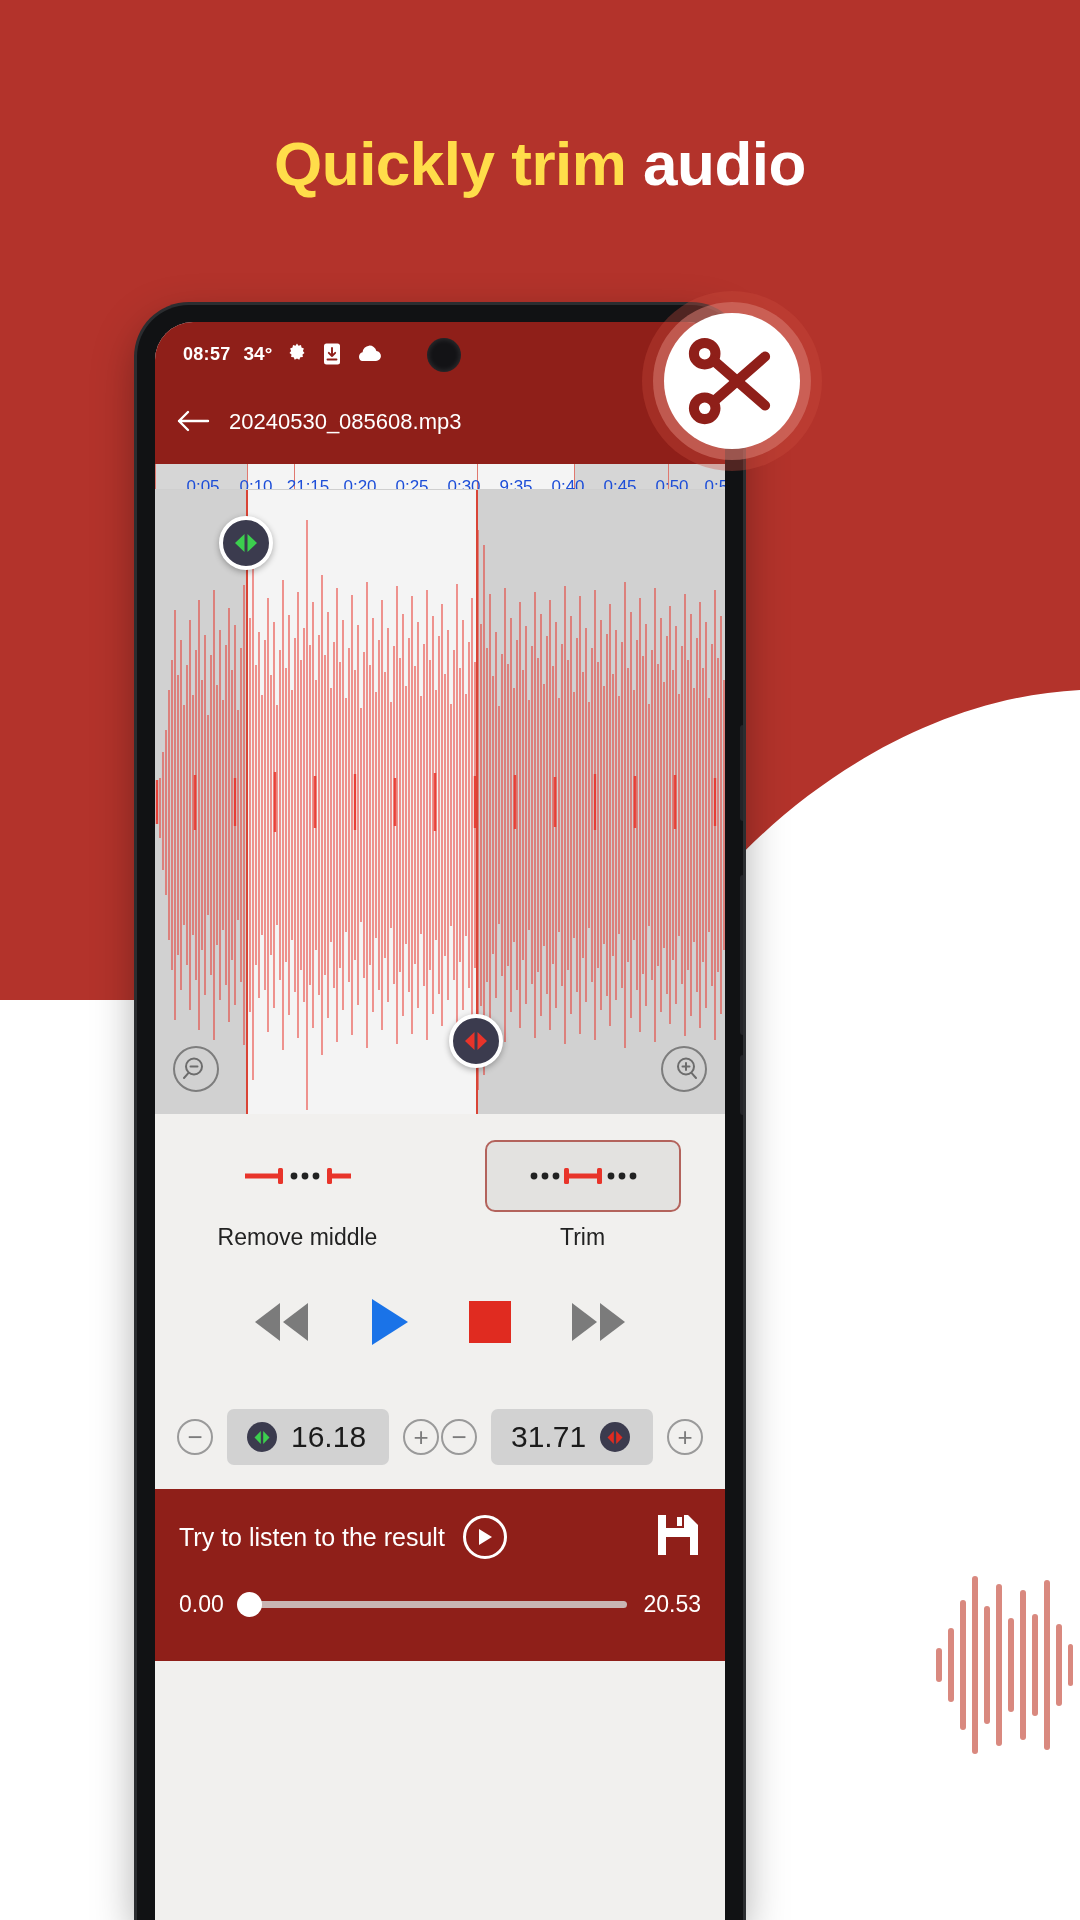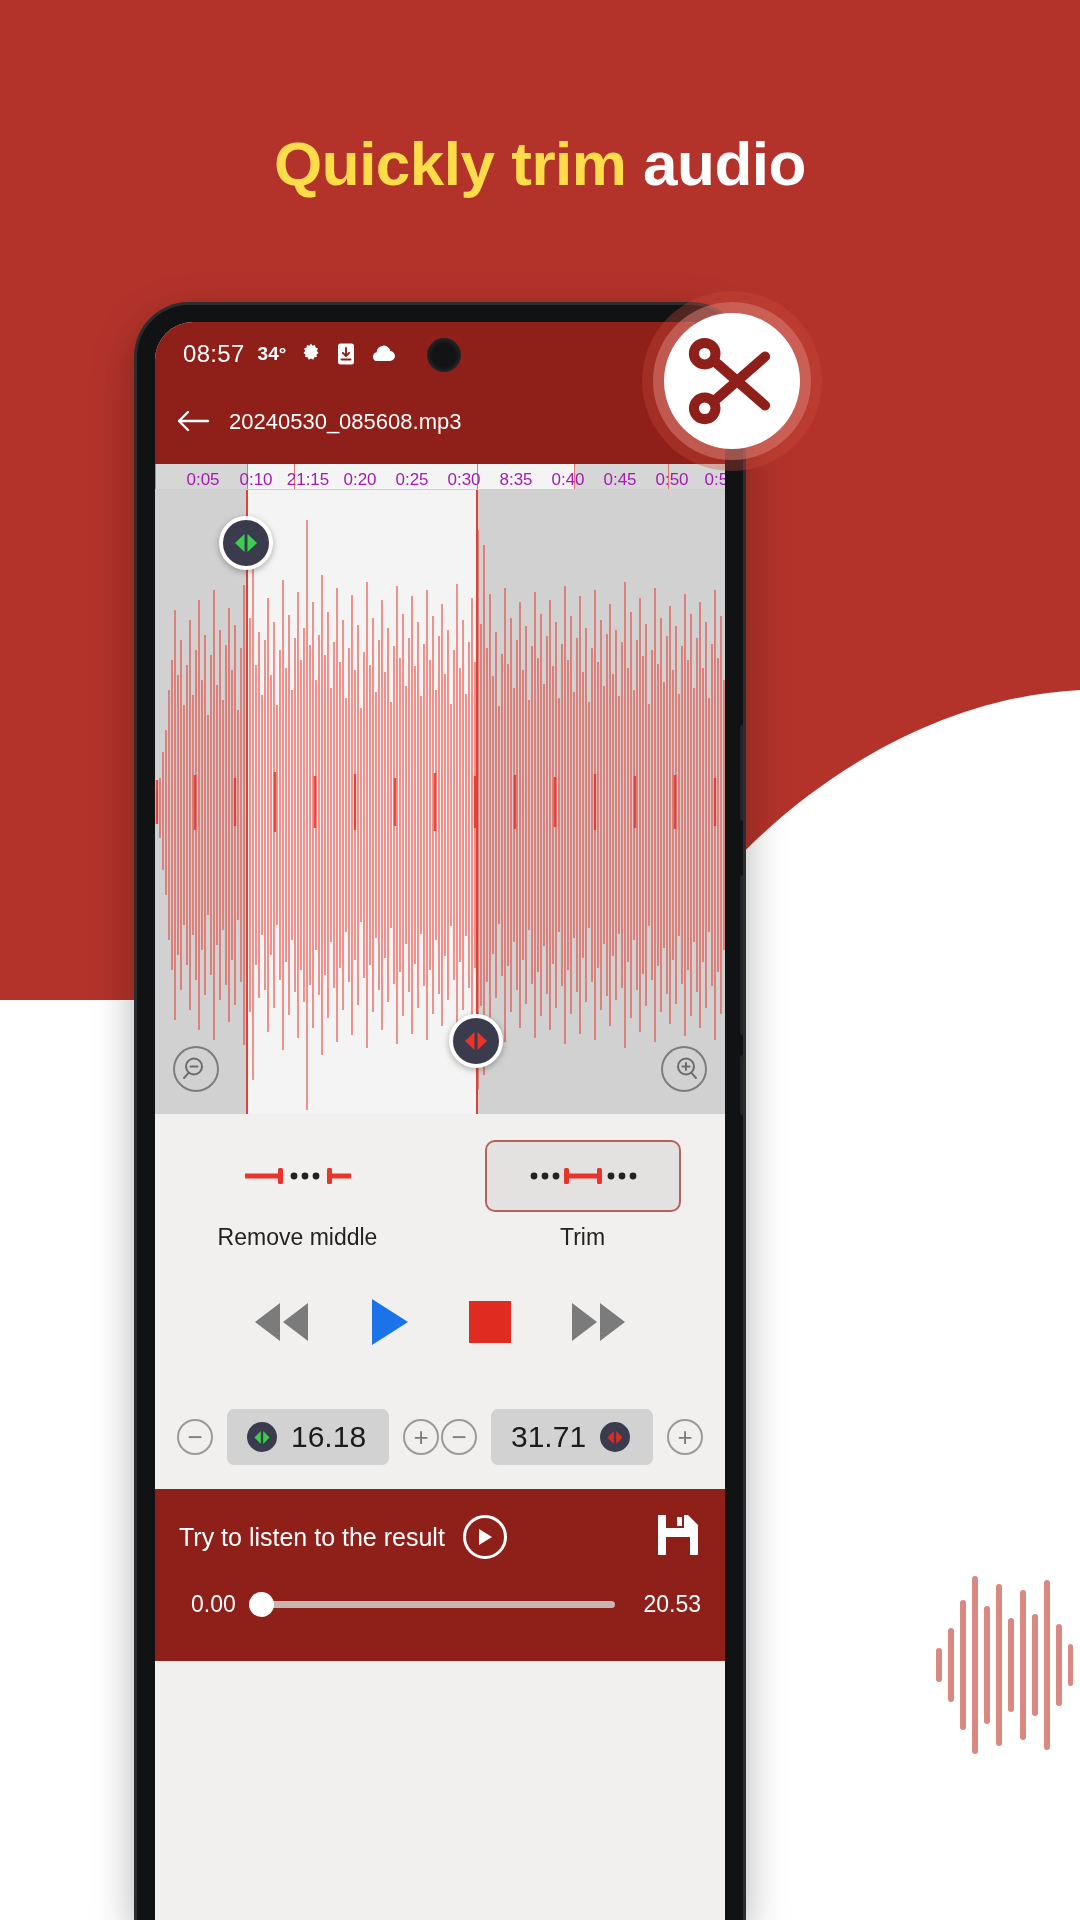--- a/index.html
+++ b/index.html
@@ -48,21 +48,21 @@
   .side-btn.b1 { top: 420px; height: 96px; }
   .side-btn.b2 { top: 570px; height: 160px; }
   .side-btn.b3 { top: 750px; height: 60px; }
 
   
   .statusbar {
     position: relative; height: 64px; background: #8f1f19;
     display: flex; align-items: center; padding-left: 28px; gap: 13px;
     color: #fff;
   }
-  .status-time { font-size: 24px; font-weight: 400; letter-spacing: .3px; text-align: center; }
+  .status-time { font-size: 18px; font-weight: 700; letter-spacing: .3px; text-align: center; }
   .status-temp { font-size: 19px; font-weight: 600; }
   .sb-icon { display:flex; align-items:center; justify-content:center; }
   .punchhole {
     position: absolute; left: 272px; top: 16px; width: 34px; height: 34px;
     border-radius: 50%; background: #131316;
     box-shadow: inset 0 0 6px rgba(255,255,255,.16);
   }
 
   
   .appbar {
@@ -77,21 +77,21 @@
   .file-sub { font-size: 20px; line-height: 28px; white-space: nowrap; color:#fdfdfd; }
 
   
   .wave-panel { position: relative; height: 650px; background: #f3f3f3; overflow: hidden; }
   .ruler {
     position: relative; height: 26px; background: #d6d6d6; overflow: hidden;
     border-bottom: 1px solid #cfcfcf;
   }
   .ruler .rsel { position:absolute; top:0; bottom:0; background:#f4f4f4; }
   .tick {
-    position: absolute; top: 6px; font-size: 17px; color: #a21caf;
+    position: absolute; top: 13px; font-size: 17px; color: #1d4ed8;
     transform: translateX(-50%); white-space: nowrap;
   }
   .tickline { position:absolute; top:0; bottom:0; width:1px; background:#e0786f; }
 
   .wave-area { position: absolute; left:0; right:0; top: 26px; bottom: 0; background:#f4f4f4; }
   .dim { position:absolute; top:0; bottom:0; background:#c9c9c9; opacity:.82; }
   .wave-svg { position:absolute; left:0; top:0; }
   .selbound { position:absolute; top:0; bottom:0; width:2px; background:#d94436; }
 
   .handle {
@@ -151,21 +151,21 @@
   
   .bottombar { background:#8f1f19; color:#fff; padding: 16px 24px 0 24px; height: 172px; }
   .bb-row1 { display:flex; align-items:center; gap: 18px; height: 64px; text-align: center; }
   .bb-text { font-size: 25px; }
   .circ-play {
     width:44px;height:44px;border-radius:50%;border:3px solid #fff;
     display:flex;align-items:center;justify-content:center;
   }
   .save-icon { margin-left:auto; }
   .bb-row2 { display:flex; align-items:center; gap: 16px; margin-top: 22px; }
-  .bb-num { font-size: 23px; margin-left: 12px; }
+  .bb-num { font-size: 23px; }
   .track { flex:1; height:7px; background:#c9b4b2; border-radius:4px; position:relative; }
   .knob { position:absolute; left:-3px; top:-9px; width:25px;height:25px;border-radius:50%;background:#fff; }
 
   
   .scissors-badge { position:absolute; left: 642px; top: 291px; width: 180px; height:180px; }
   .sb-ring { position:absolute; border-radius:50%; }
   .sb-r1 { left:0; top:0; width:180px; height:180px; background:rgba(201,76,63,.34); }
   .sb-r2 { left:11px; top:11px; width:158px; height:158px; background:rgba(216,126,114,.55); }
   .sb-r3 { left:22px; top:22px; width:136px; height:136px; background:#ffffff; }
   .sb-ic { position:absolute; left:44px; top:44px; width:92px; height:92px; }
@@ -251,21 +251,21 @@
           <div class="tickline" style="left:139px;"></div>
           <div class="tickline" style="left:322px;"></div>
           <div class="tickline" style="left:419px;"></div>
           <div class="tickline" style="left:513px;"></div>
           <div class="tick" style="left:48px">0:05</div>
           <div class="tick" style="left:101px">0:10</div>
           <div class="tick" style="left:153px">21:15</div>
           <div class="tick" style="left:205px">0:20</div>
           <div class="tick" style="left:257px">0:25</div>
           <div class="tick" style="left:309px">0:30</div>
-          <div class="tick" style="left:361px">8:35</div>
+          <div class="tick" style="left:361px">9:35</div>
           <div class="tick" style="left:413px">0:40</div>
           <div class="tick" style="left:465px">0:45</div>
           <div class="tick" style="left:517px">0:50</div>
           <div class="tick" style="left:566px">0:55</div>
         </div>
 
         <div class="wave-area">
 
           <div class="dim" style="left:0; width:92px;"></div>
           <div class="dim" style="left:322px; right:0;"></div>

